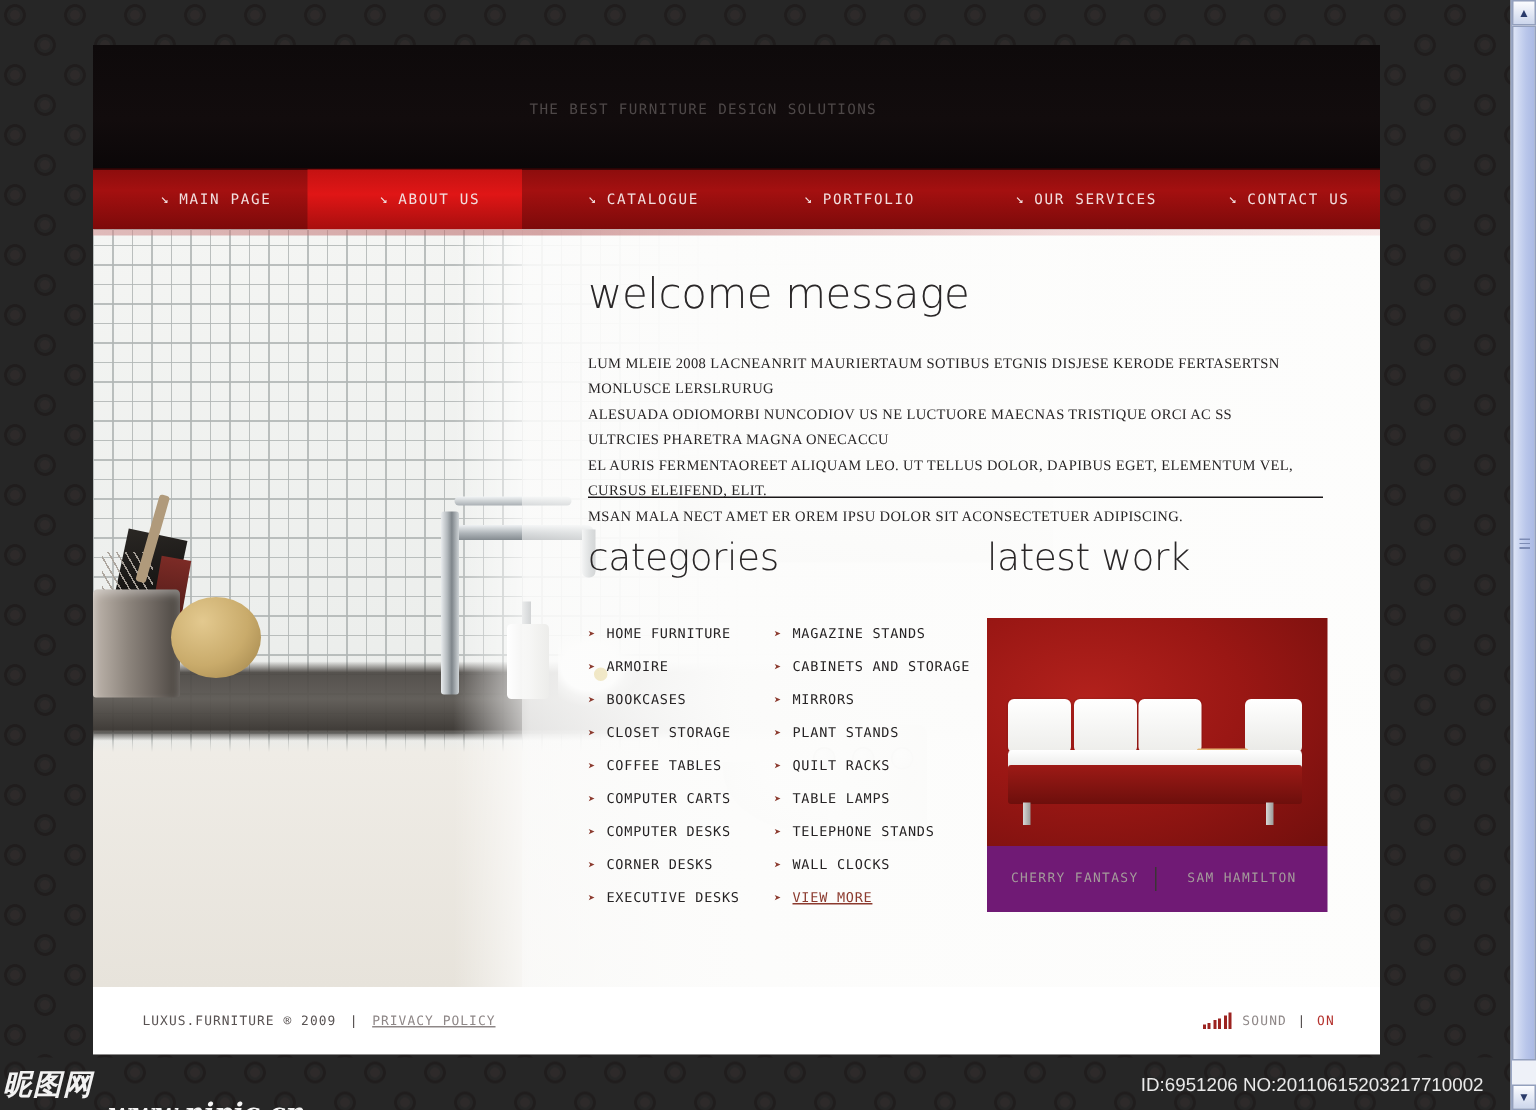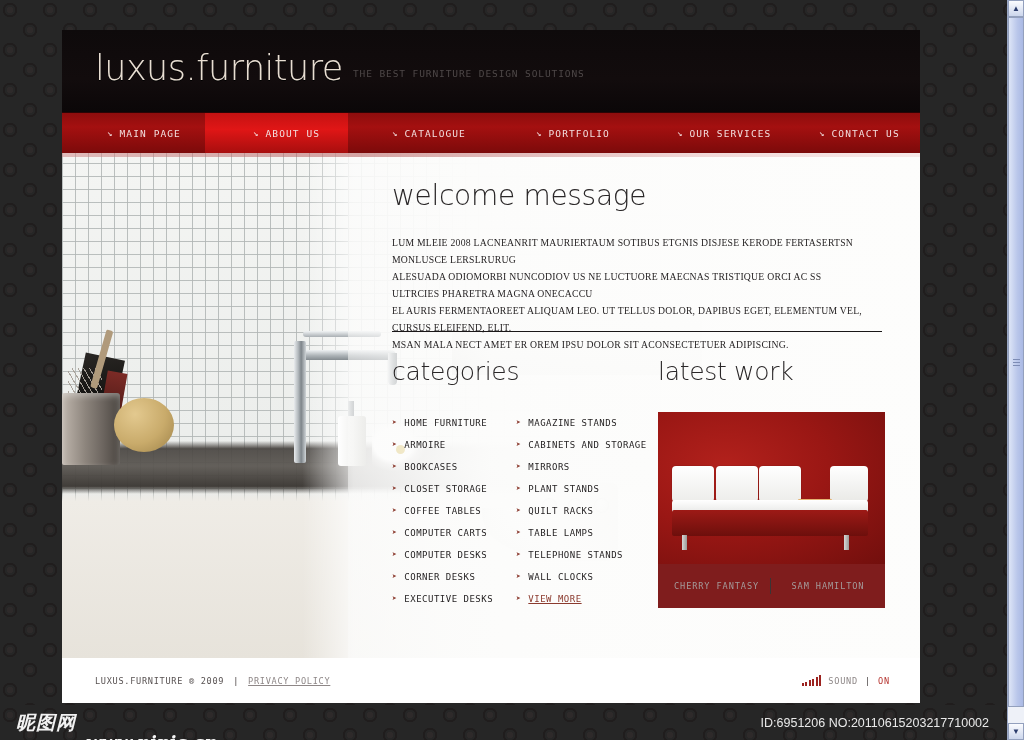--- a/index.html
+++ b/index.html
@@ -341,21 +341,21 @@
     border-radius:1px;
   }
   .leg {
     position:absolute; bottom:14px; width:5px; height:15px;
     background:linear-gradient(90deg,#d8d8d6,#9a9a98);
   }
   .leg.l1 { left:24px; }
   .leg.l2 { left:186px; }
   #work-caption {
     height:44px;
-    background:#7f1d1d;
+    background:#701a75;
     display:flex; align-items:center;
     font-family:"DejaVu Sans Mono", monospace;
     font-size:8.6px; letter-spacing:0.9px;
     color:#a49b9b;
     text-transform:uppercase;
   }
   #work-caption .c-left { width:112px; padding-left:16px; }
   #work-caption .sep { width:1px; height:16px; background:#3a3435; }
   #work-caption .c-right { flex:1; text-align:center; }
 
@@ -395,21 +395,21 @@
     background-color:#262626;
     background-image:
       radial-gradient(circle at 10px 10px, #2e2a2a 0 3px, transparent 3.5px),
       radial-gradient(circle at 10px 10px, transparent 0 5px, #201d1d 5.5px 7px, transparent 7.5px),
       radial-gradient(circle at 30px 30px, #2e2a2a 0 3px, transparent 3.5px),
       radial-gradient(circle at 30px 30px, transparent 0 5px, #201d1d 5.5px 7px, transparent 7.5px);
     background-size:40px 40px,40px 40px,40px 40px,40px 40px;
     display:flex; align-items:center;
   }
   #wm-cn {
-    margin-left:16px;
+    margin-left:2px;
     font-family:"DejaVu Sans", sans-serif;
     font-weight:bold; font-size:19px; color:#f2f2f2;
     letter-spacing:1px;
     font-style:italic;
   }
   #wm-url {
     margin-left:10px;
     font-family:"DejaVu Serif", serif;
     font-style:italic; font-weight:bold;
     font-size:18px; color:#f5f5f5;margin-top:40px;
@@ -421,21 +421,20 @@
   }
 </style>
 </head>
 <body>
 
 <div id="page">
 
   <div id="site">
 
     <div id="header">
-      <div id="logo">luxus.furniture</div>
       <div id="tagline">THE BEST FURNITURE DESIGN SOLUTIONS</div>
     </div>
 
     <div id="nav">
       <div class="item w0">
         <span class="ico">↘</span>
         <span>MAIN PAGE</span>
       </div>
       <div class="item w1 active">
         <span class="ico">↘</span>

